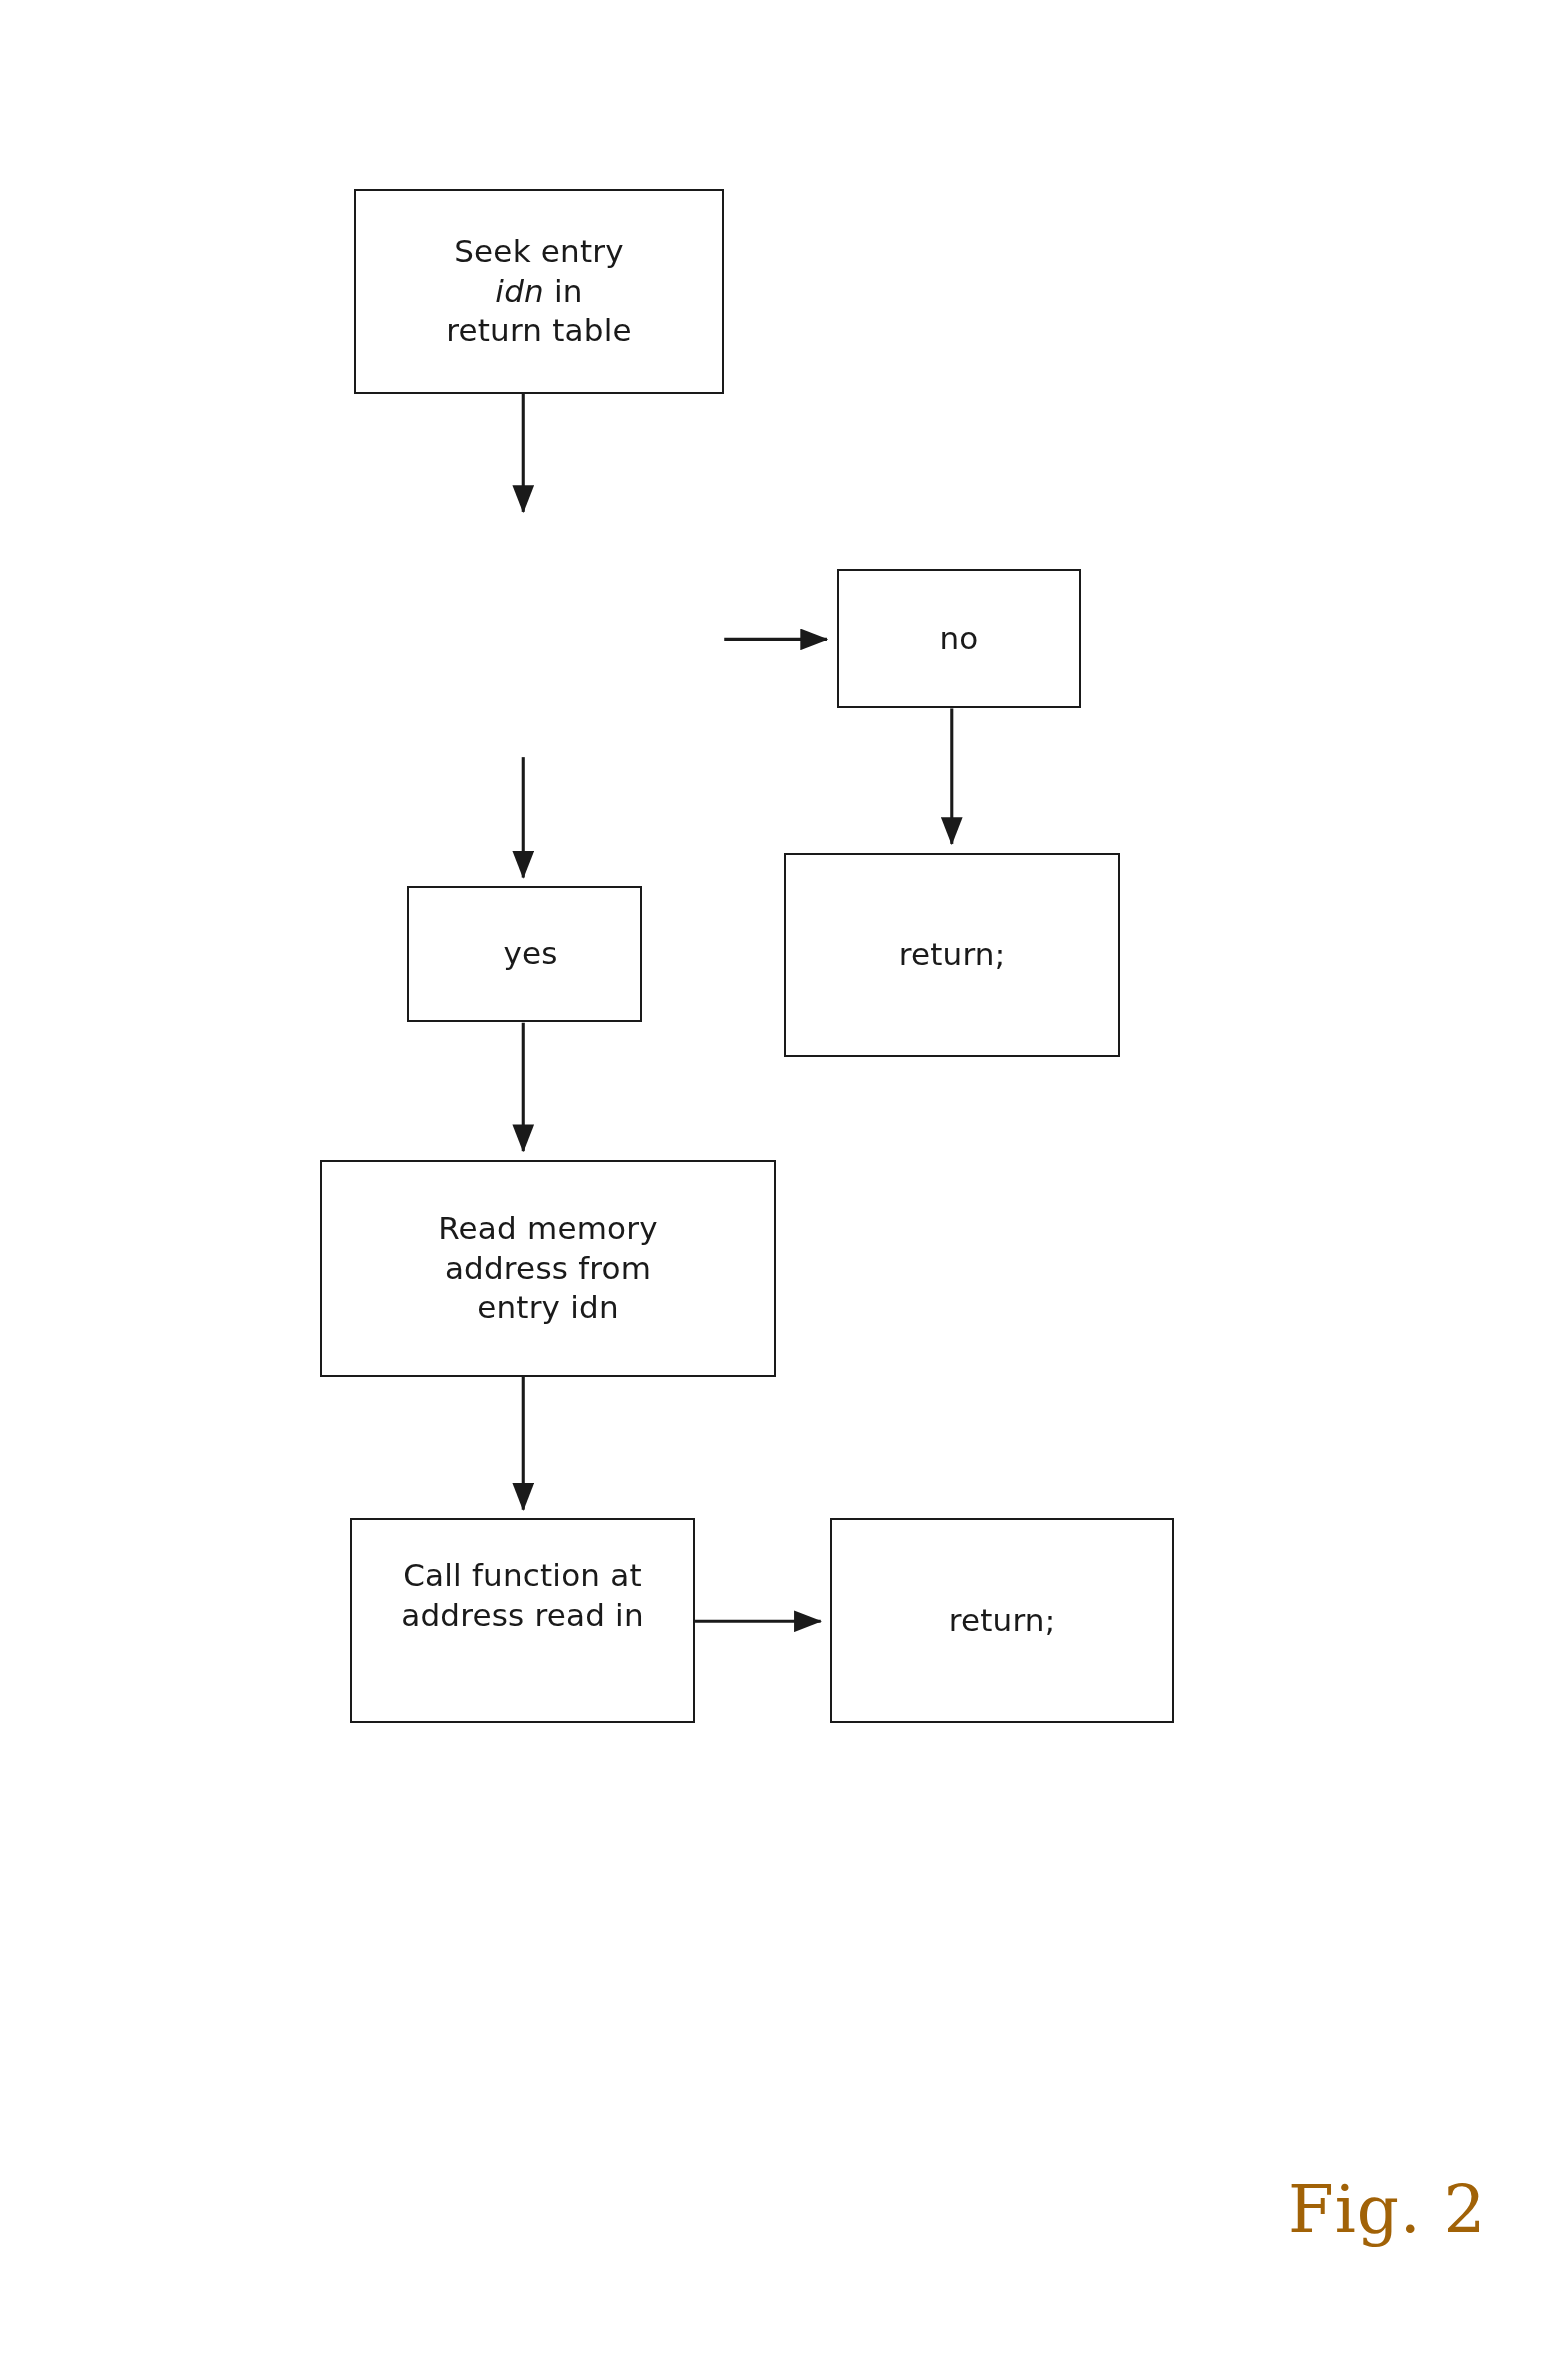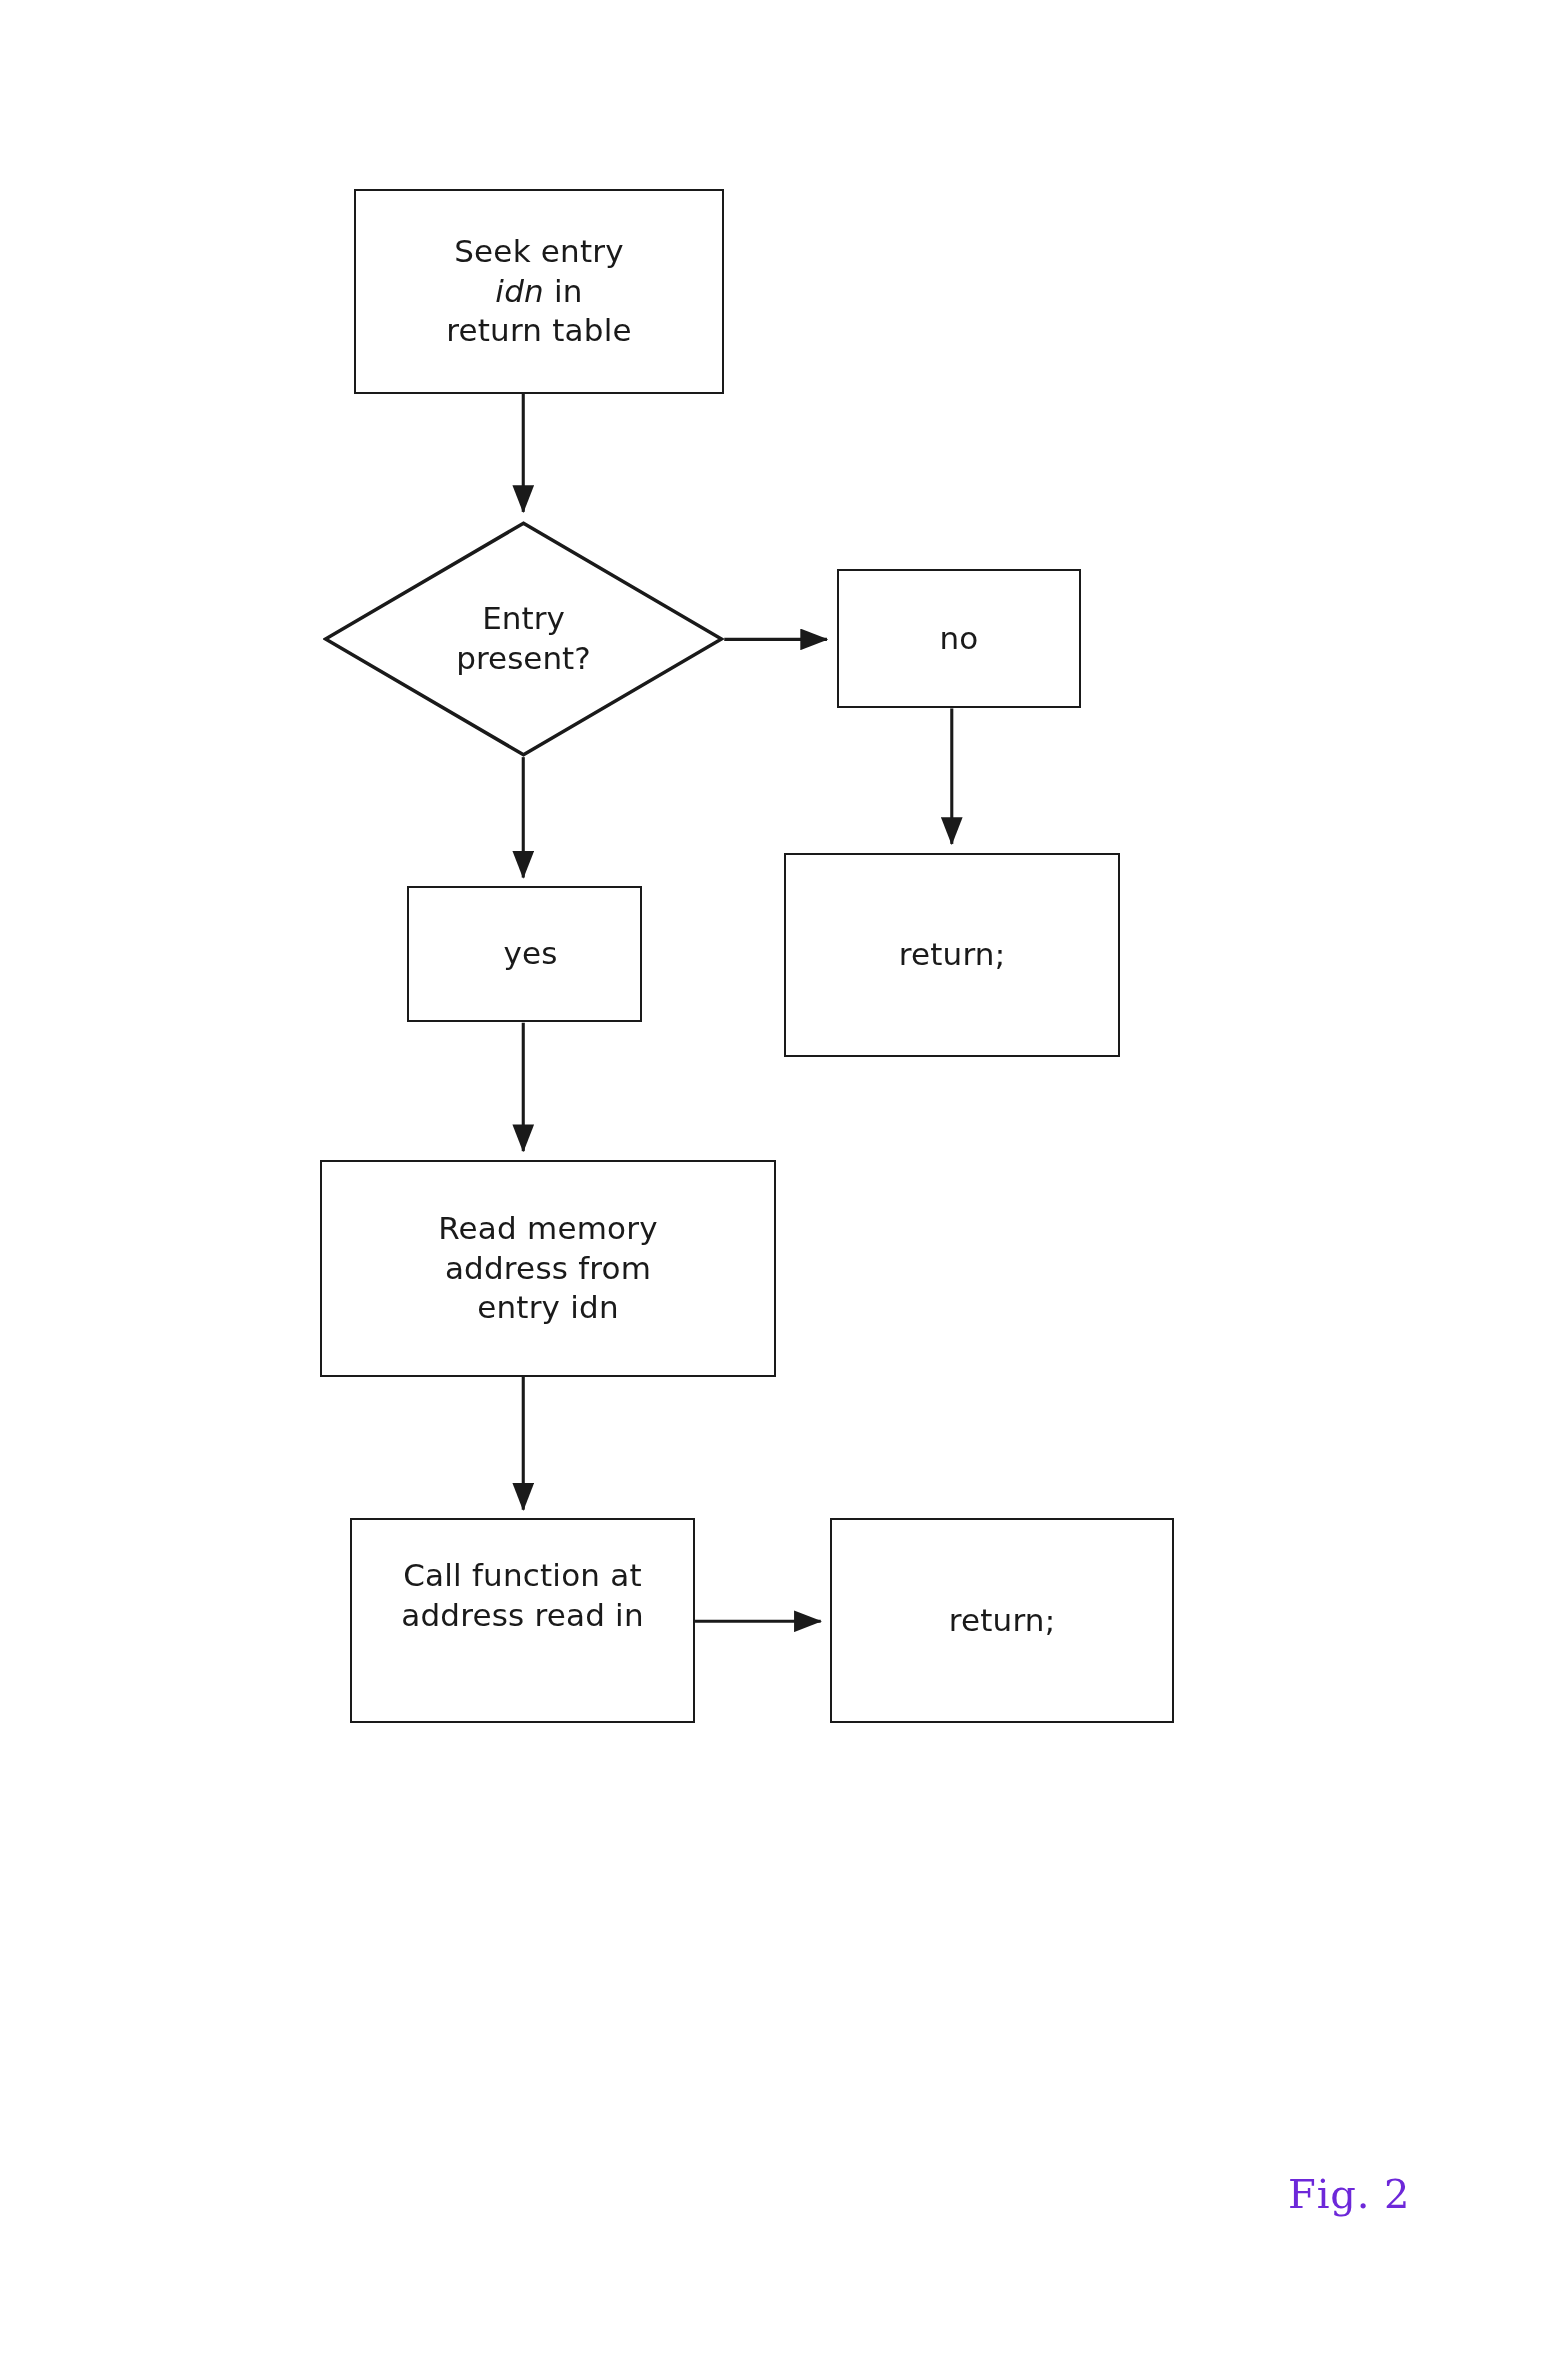--- a/index.html
+++ b/index.html
@@ -148,22 +148,22 @@
     height: 2366px;
     pointer-events: none;
   }
 
   
   #figure-caption {
     position: absolute;
     left: 1288px;
     top: 2171px;
     font-family: "DejaVu Serif", serif;
-    font-size: 40px;
-    color: #6d28d9;
+    font-size: 66px;
+    color: #a16207;
     letter-spacing: 0.9px;
     white-space: nowrap;
   }
 </style>
 </head>
 <body>
 
 <div id="diagram-canvas">
 
   <svg id="connectors" viewBox="0 0 1771 2672" xmlns="http://www.w3.org/2000/svg">
@@ -185,27 +185,20 @@
 
     <line x1="591" y1="1555" x2="591" y2="1705" stroke="#1a1a1a" stroke-width="3.5" marker-end="url(#arrowhead)"></line>
 
     <line x1="785" y1="1831" x2="927" y2="1831" stroke="#1a1a1a" stroke-width="3.5" marker-end="url(#arrowhead)"></line>
   </svg>
 
   <div class="node" id="node-seek">
     <span class="node-text"><span>Seek entry</span><br><em>idn</em><span> in</span><br><span>return table</span></span>
   </div>
 
-  <div id="node-decision">
-    <svg viewBox="0 0 453 267" xmlns="http://www.w3.org/2000/svg">
-      <polygon points="226.5,2.5 450.5,133.5 226.5,264.5 2.5,133.5" fill="#ffffff" stroke="#1a1a1a" stroke-width="4"></polygon>
-    </svg>
-    <div class="diamond-label">Entry
-present?</div>
-  </div>
 
   <div class="node" id="node-no">
     <span class="node-text">no</span>
   </div>
 
   <div class="node" id="node-return-top">
     <span class="node-text">return;</span>
   </div>
 
   <div class="node" id="node-yes">

